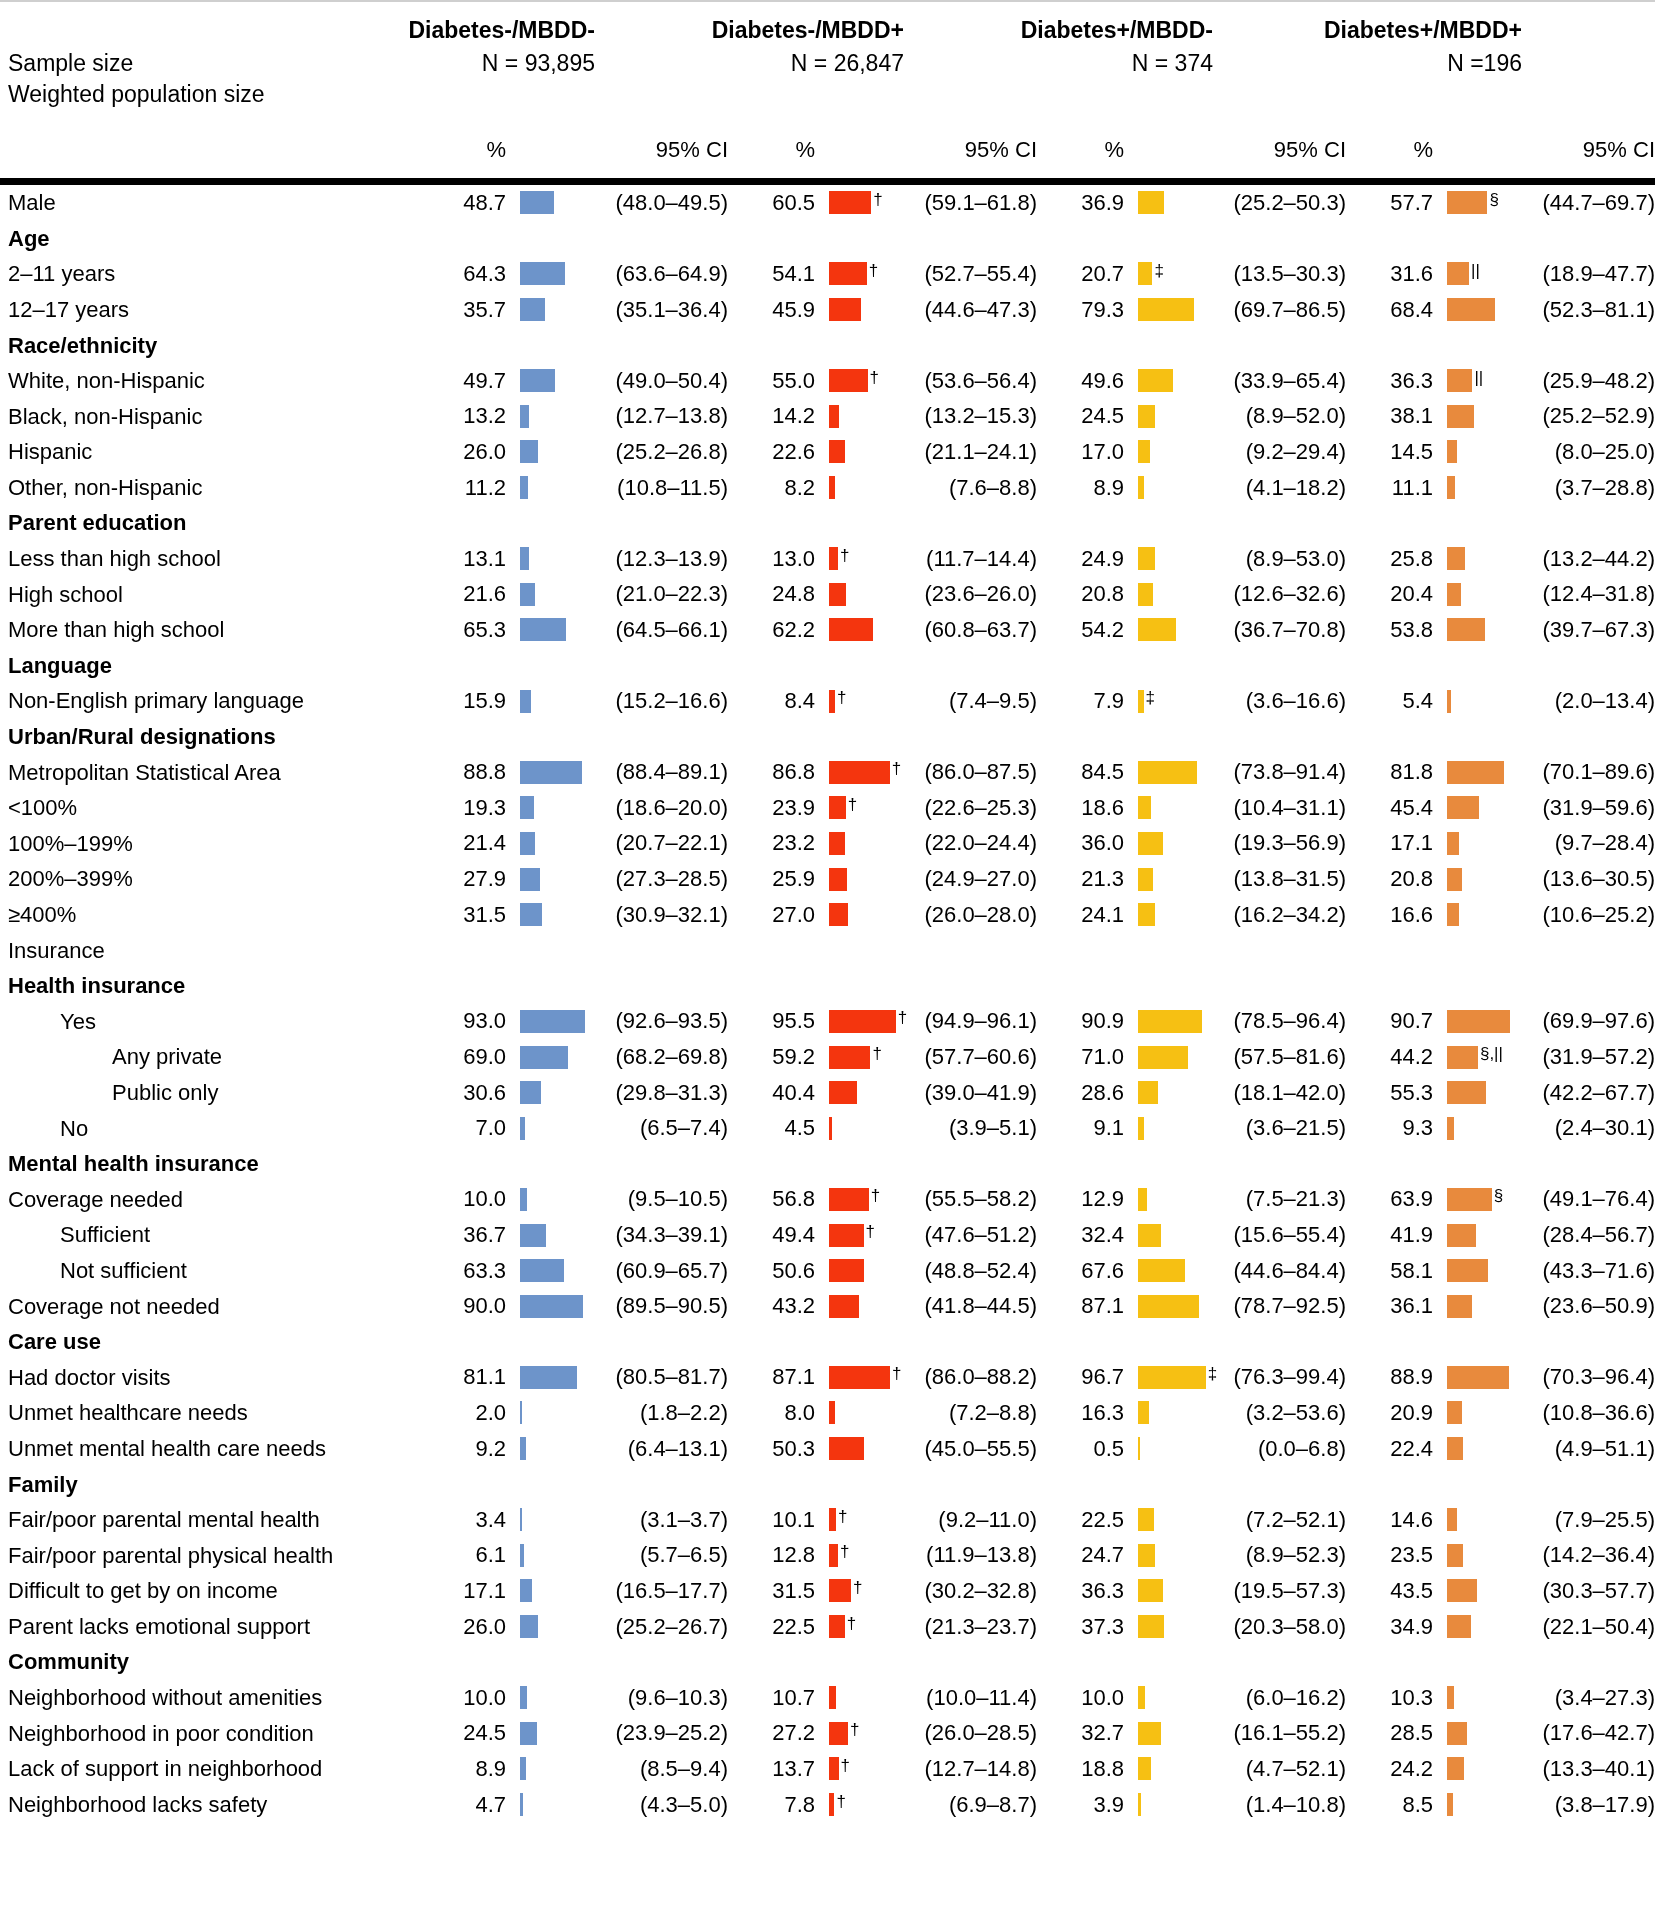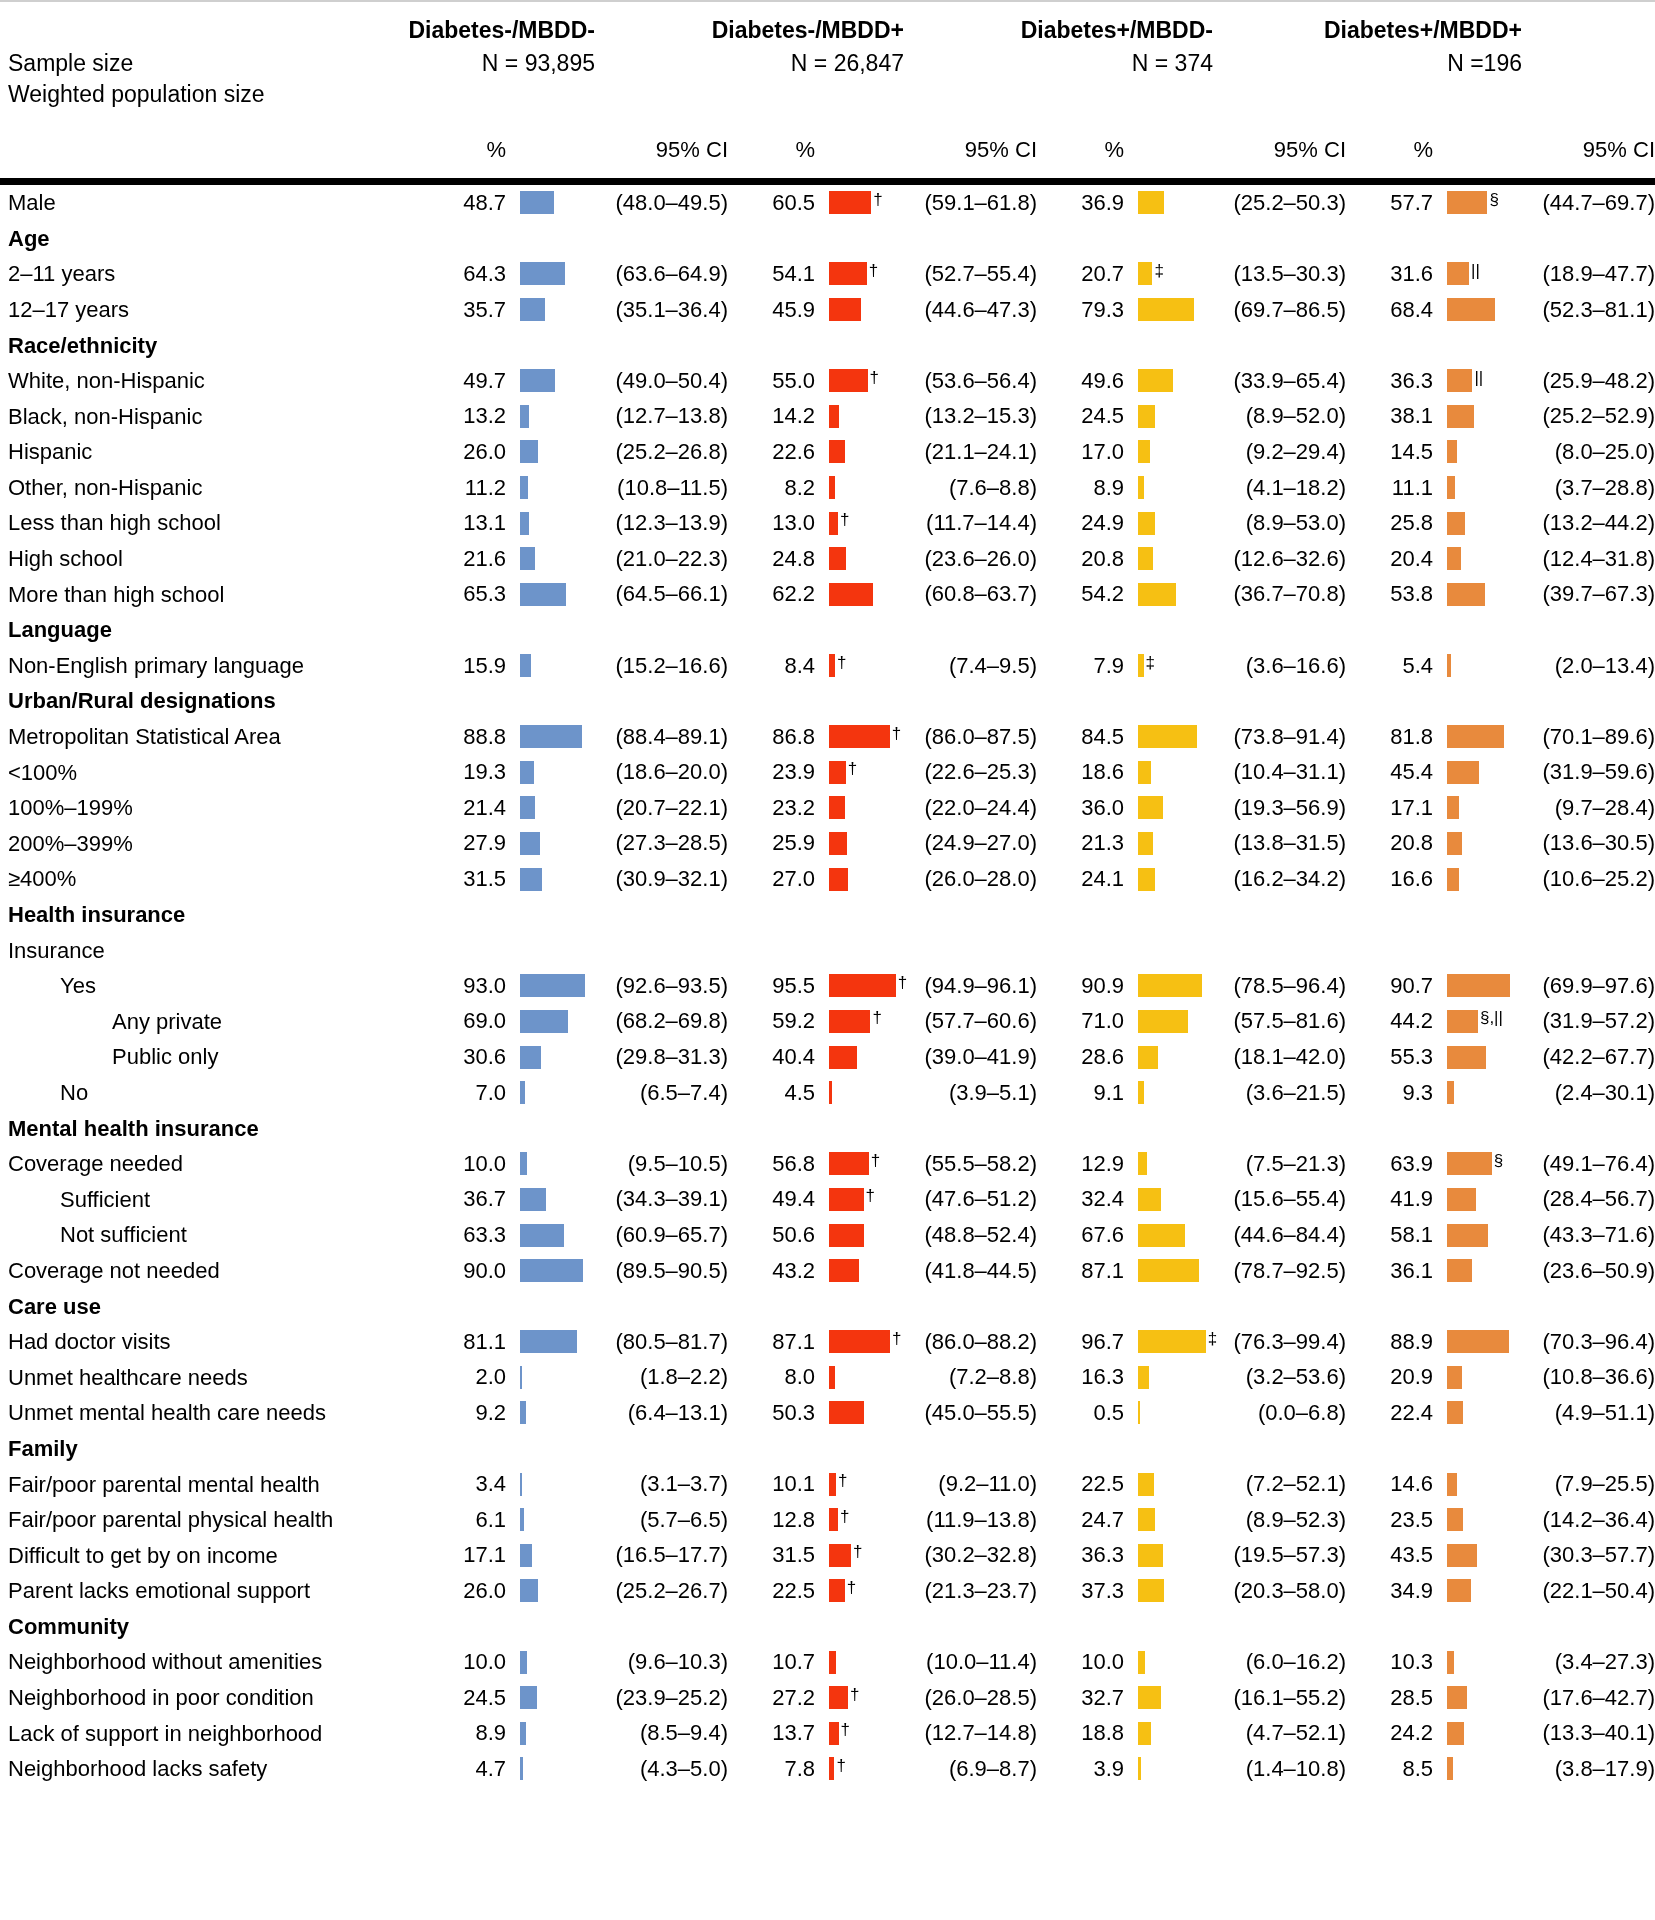--- a/index.html
+++ b/index.html
@@ -267,20 +267,23 @@
           <div class="bar" style="width: 6.23px; background: rgb(246, 192, 19);"></div>
         </div>
         <div class="cicell">(4.1–18.2)</div>
         <div class="pcell">11.1</div>
         <div class="bcell">
           <div class="bar" style="width: 7.77px; background: rgb(232, 138, 61);"></div>
         </div>
         <div class="cicell">(3.7–28.8)</div>
       </div>
       <div class="brow">
+        <div class="lbl bold">Parent education</div>
+      </div>
+      <div class="brow">
         <div class="lbl">Less than high school</div>
         <div class="pcell">13.1</div>
         <div class="bcell">
           <div class="bar" style="width: 9.17px; background: rgb(109, 148, 202);"></div>
         </div>
         <div class="cicell">(12.3–13.9)</div>
         <div class="pcell">13.0</div>
         <div class="bcell">
           <div class="bar" style="width: 9.1px; background: rgb(244, 53, 14);"></div>
           <div class="sym">†</div>
@@ -485,24 +488,24 @@
           <div class="bar" style="width: 16.87px; background: rgb(246, 192, 19);"></div>
         </div>
         <div class="cicell">(16.2–34.2)</div>
         <div class="pcell">16.6</div>
         <div class="bcell">
           <div class="bar" style="width: 11.62px; background: rgb(232, 138, 61);"></div>
         </div>
         <div class="cicell">(10.6–25.2)</div>
       </div>
       <div class="brow">
+        <div class="lbl">Insurance</div>
+      </div>
+      <div class="brow">
         <div class="lbl bold">Health insurance</div>
-      </div>
-      <div class="brow">
-        <div class="lbl">Insurance</div>
       </div>
       <div class="brow">
         <div class="lbl ind1">Yes</div>
         <div class="pcell">93.0</div>
         <div class="bcell">
           <div class="bar" style="width: 65.1px; background: rgb(109, 148, 202);"></div>
         </div>
         <div class="cicell">(92.6–93.5)</div>
         <div class="pcell">95.5</div>
         <div class="bcell">

